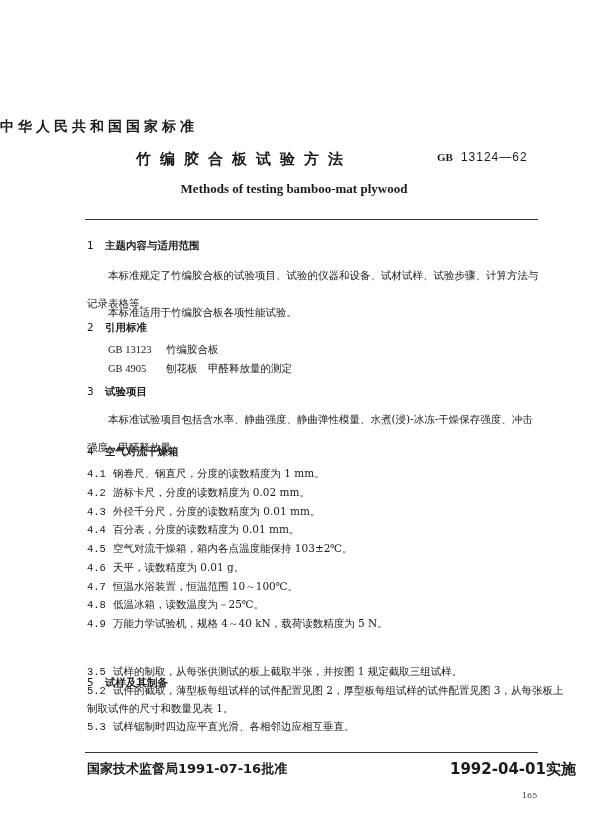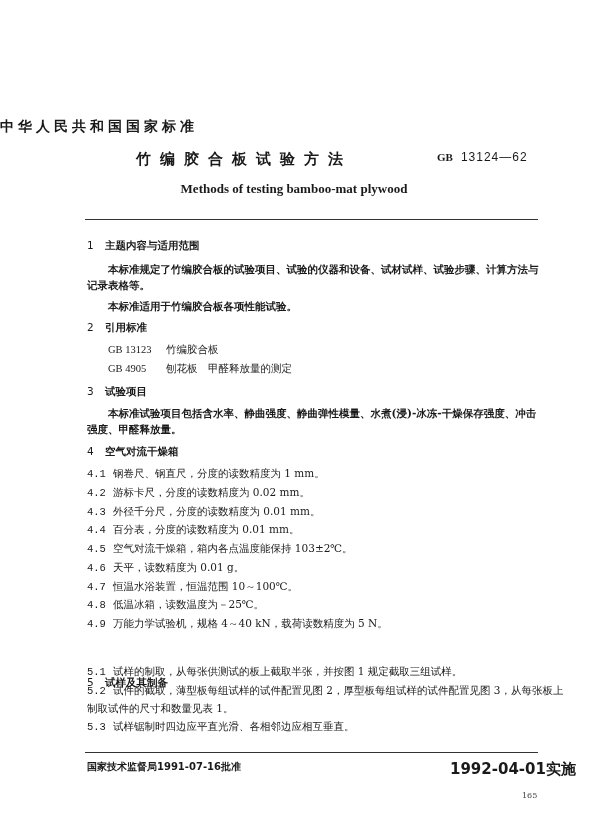--- a/index.html
+++ b/index.html
@@ -10,27 +10,27 @@
       font-weight: bold; font-size: 14px; letter-spacing: 4px; }
     .title { left: 136px; top: 150px; font-family: "DejaVu Sans", sans-serif; font-weight: bold; font-size: 15px; letter-spacing: 9px; }
     .gbcode { left: 437px; top: 150px; font-size: 12px; }
     .gbcode .gb { font-weight: bold; font-family: "Liberation Serif", serif; font-size: 11px; margin-right: 8px; text-align: center; }
     .gbcode .num { font-family: "Liberation Sans", sans-serif; letter-spacing: 1px; }
     .subtitle { left: 0; width: 588px; top: 181px; text-align: center; font-family: "Liberation Serif", serif;
       font-weight: bold; font-size: 13px; }
     .rule { position: absolute; left: 85px; width: 453px; height: 1px; background: #333; }
     .sec { left: 87px; font-family: "DejaVu Sans", sans-serif; font-weight: bold; font-size: 10.5px; }
     .sec .n { display: inline-block; width: 18px; font-weight: normal; }
-    .para { left: 87px; width: 452px; font-size: 10.5px; line-height: 16px; white-space: normal; font-weight: bold; }
+    .para { left: 87px; width: 452px; font-size: 10.5px; line-height: 28px; white-space: normal; }
     .indent { text-indent: 21px; }
     .ref { left: 108px; font-size: 10.5px; }
     .ref .code { display: inline-block; width: 58px; font-family: "Liberation Serif", serif; }
     .item { left: 87px; font-size: 10.5px; white-space: nowrap; }
     .item .n { display: inline-block; width: 26px; font-family: Liberation Mono, monospace; }
-    .footer-left { left: 87px; top: 760px; font-family: "DejaVu Sans", sans-serif; font-weight: bold; font-size: 10px; }
+    .footer-left { left: 87px; top: 760px; font-family: "DejaVu Sans", sans-serif; font-weight: bold; font-size: 13px; }
     .footer-right { left: 450px; top: 760px; font-family: "DejaVu Sans", sans-serif; font-weight: bold; font-size: 15px; }
     .pagenum { left: 522px; top: 791px; font-size: 8px; color: #444; }
   </style>
 </head>
 <body>
 
 <div class="abs national">中华人民共和国国家标准</div>
 <div class="abs title">竹编胶合板试验方法</div>
 <div class="abs gbcode">
   <span class="gb">GB</span><span class="num">13124—62</span>
@@ -68,21 +68,21 @@
 <div class="abs item" style="top:523px"><span class="n">4.4</span><span>百分表，分度的读数精度为 0.01 mm。</span></div>
 <div class="abs item" style="top:542px"><span class="n">4.5</span><span>空气对流干燥箱，箱内各点温度能保持 103±2℃。</span></div>
 <div class="abs item" style="top:561px"><span class="n">4.6</span><span>天平，读数精度为 0.01 g。</span></div>
 <div class="abs item" style="top:580px"><span class="n">4.7</span><span>恒温水浴装置，恒温范围 10～100℃。</span></div>
 <div class="abs item" style="top:598px"><span class="n">4.8</span><span>低温冰箱，读数温度为－25℃。</span></div>
 <div class="abs item" style="top:617px"><span class="n">4.9</span><span>万能力学试验机，规格 4～40 kN，载荷读数精度为 5 N。</span></div>
 
 <div class="abs sec" style="top:676px">
   <span class="n">5</span><span>试样及其制备</span>
 </div>
-<div class="abs item" style="top:665px"><span class="n">5.1</span><span>试样的制取，从每张供测试的板上截取半张，并按图 1 规定截取三组试样。</span></div>
+<div class="abs item" style="top:665px"><span class="n">3.5</span><span>试样的制取，从每张供测试的板上截取半张，并按图 1 规定截取三组试样。</span></div>
 <div class="abs item" style="top:684px"><span class="n">5.2</span><span>试件的截取，薄型板每组试样的试件配置见图 2，厚型板每组试样的试件配置见图 3，从每张板上</span></div>
 <div class="abs item" style="top:702px">制取试件的尺寸和数量见表 1。</div>
 <div class="abs item" style="top:720px"><span class="n">5.3</span><span>试样锯制时四边应平直光滑、各相邻边应相互垂直。</span></div>
 
 <div class="rule" style="top:752px"></div>
 <div class="abs footer-left">国家技术监督局1991-07-16批准</div>
 <div class="abs footer-right">1992-04-01实施</div>
 <div class="abs pagenum">165</div>
 
 </body></html>

